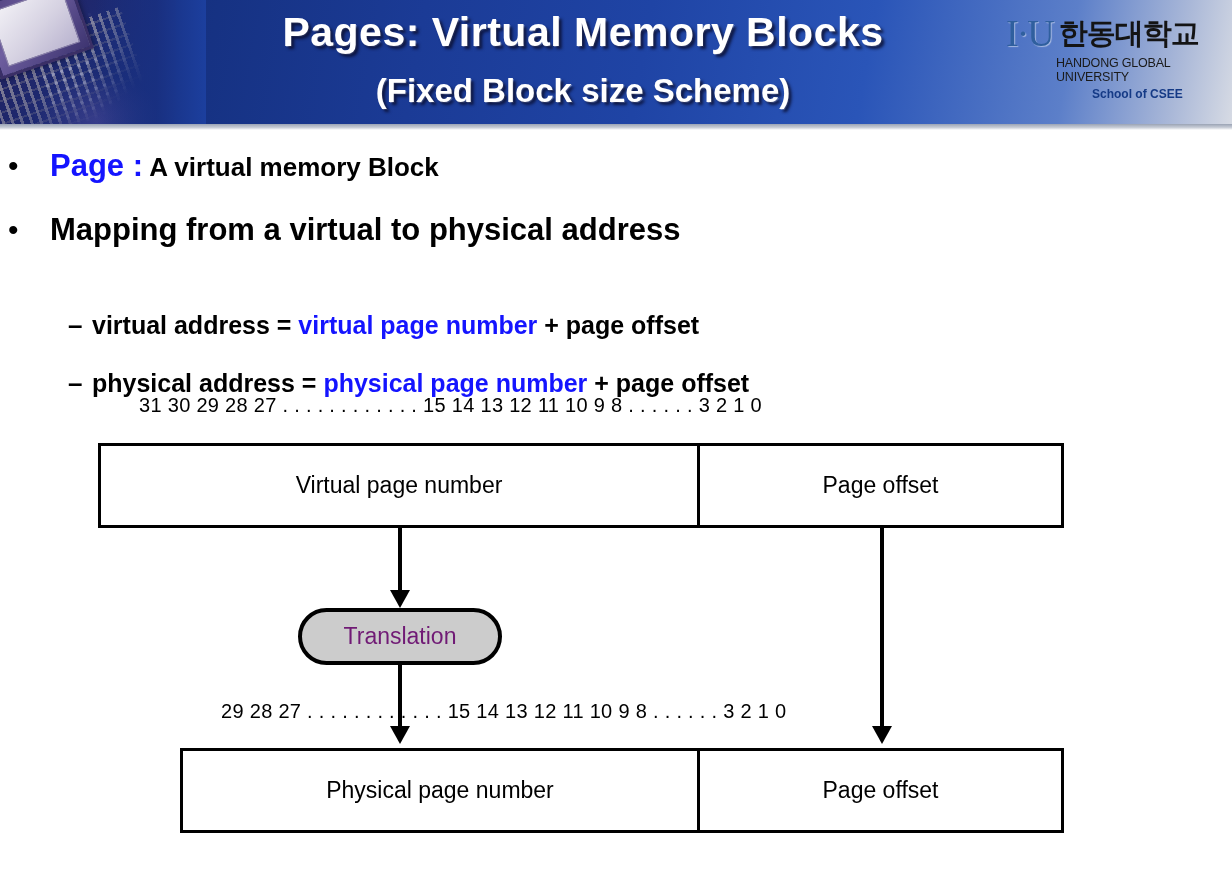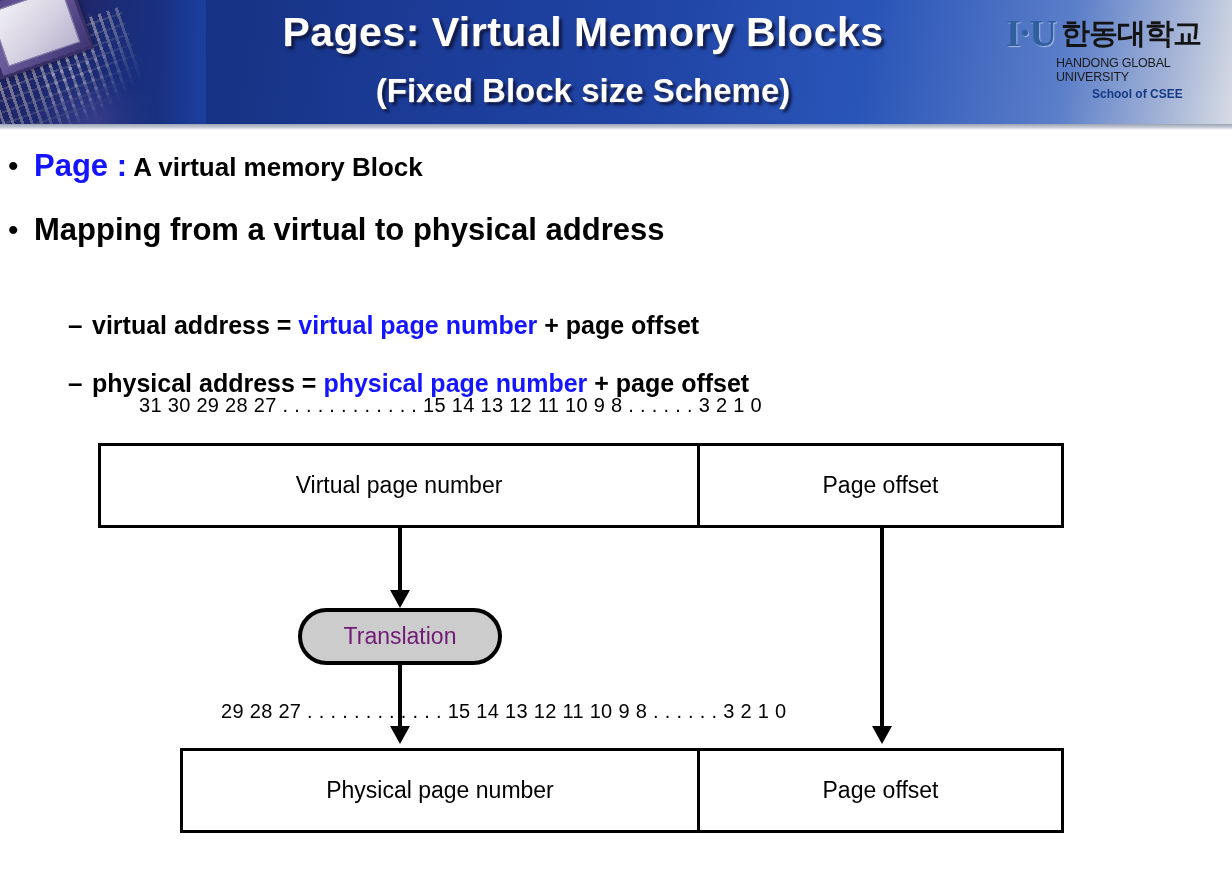--- a/index.html
+++ b/index.html
@@ -127,21 +127,21 @@
     width: 222px; height: 96px;
     text-align: left;
   }
   .logo-row {
     display: flex;
     align-items: center;
     gap: 6px;
   }
   .logo-mark {
     font-size: 38px;
-    font-weight: bold;
+    font-weight: normal;
     color: #2f5f9e;
     font-family: "Liberation Serif", serif;
     letter-spacing: -2px;
     text-shadow: 1px 1px 1px rgba(255,255,255,0.5);
     line-height: 1;
   }
   .logo-ko {
     font-size: 29px;
     font-weight: bold;
     color: #141414;
@@ -173,21 +173,21 @@
     align-items: baseline;
     white-space: nowrap;
   }
   .bullet-dot {
     color: #000000;
     font-size: 30px;
     line-height: 1;
     width: 26px;
     flex: 0 0 26px;
   }
-  .b1-text { font-size: 31px; font-weight: bold; color: #000000; }
+  .b1-text { font-size: 31px; font-weight: bold; color: #000000; margin-left: 16px; }
   .b1-text .hl { color: #1414ff; }
   .b1-text .sub { font-size: 26px; }
 
   .bullet-l2 {
     position: absolute;
     display: flex;
     align-items: baseline;
     white-space: nowrap;
   }
   .dash {

